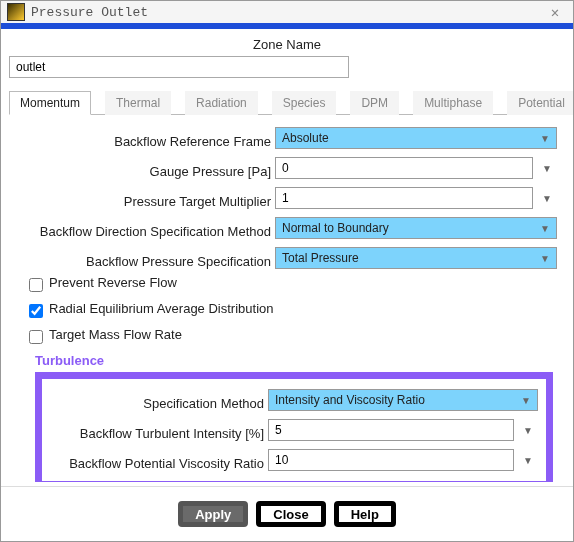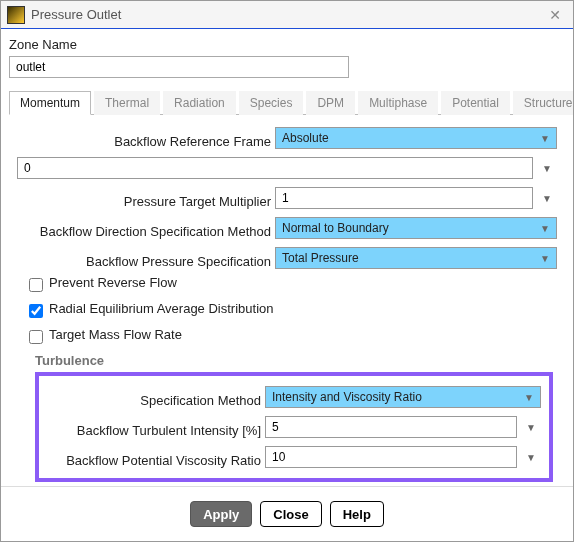--- a/index.html
+++ b/index.html
@@ -14,24 +14,25 @@
     width: 574px;
     height: 542px;
     border: 1px solid #999;
     display: flex;
     flex-direction: column;
     background: #fff;
   }
   .titlebar {
     height: 28px;
     background: #f5f5f5;
-    border-bottom: 1px solid #1d4ed8;
+    border-bottom: 6px solid #1d4ed8;
     display: flex;
     align-items: center;
     padding: 0 6px;
+    font-family: Liberation Mono, monospace;
   }
   .titlebar .app-icon {
     width: 18px; height: 18px;
     background: linear-gradient(135deg,#3a2e00,#ffcc33);
     border: 1px solid #333;
     margin-right: 6px;
   }
   .titlebar .title {
     flex: 1;
     color: #555;
@@ -45,40 +46,41 @@
     cursor: pointer;
   }
   .content {
     flex: 1;
     padding: 6px 8px 0 8px;
     overflow: hidden;
   }
   .zone-label {
     font-size: 13px;
     margin: 2px 0 4px 0;
+    text-align: center;
   }
   .zone-input {
     width: 340px;
     height: 22px;
     border: 1px solid #aaa;
     padding: 2px 6px;
     font-size: 12px;
   }
   .tabs {
     display: flex;
     margin-top: 12px;
     border-bottom: 1px solid #bbb;
   }
   .tab {
     padding: 4px 10px;
     font-size: 12px;
     color: #888;
     border: 1px solid transparent;
     border-bottom: none;
-    margin-right: 3px;
+    margin-right: 14px;
     cursor: pointer;
     background: #f4f4f4;
     position: relative;
     top: 1px;
   }
   .tab.active {
     color: #222;
     background: #fff;
     border-color: #bbb;
     border-bottom: 1px solid #fff;
@@ -145,41 +147,41 @@
     margin-right: 6px;
     cursor: pointer;
   }
   .turb-group {
     margin: 6px 4px 0 18px;
   }
   .turb-title {
     font-weight: bold;
     font-size: 13px;
     margin-bottom: 4px;
-    color: #737373;
+    color: #8b5cf6;
   }
   .turb-box {
-    border: 4px solid #8b5cf6;
+    border: 7px solid #8b5cf6;
     padding: 8px 8px 4px 8px;
   }
   .turb-box .row .lbl {
     width: 218px;
   }
   .button-bar {
     display: flex;
     justify-content: center;
     gap: 8px;
     padding: 14px 0;
     border-top: 1px solid #ddd;
     margin-top: 4px;
   }
   .btn {
     height: 26px;
     padding: 0 12px;
-    border: 1px solid #000000;
+    border: 5px solid #000000;
     border-radius: 4px;
     background: #fff;
     font-size: 13px;
     font-weight: bold;
     cursor: pointer;
   }
   .btn.primary {
     background: #6a6a6a;
     color: #fff;
     border-color: #555;
@@ -219,20 +221,21 @@
         <div class="lbl">Backflow Reference Frame</div>
         <div class="ctrl">
           <div class="combo">
             <span>Absolute</span>
             <span class="caret">▼</span>
           </div>
         </div>
       </div>
 
       <div class="row">
+        <div class="lbl">Gauge Pressure [Pa]</div>
         <div class="ctrl">
           <input class="text-entry" value="0" style="">
           <div class="extra-caret">▼</div>
         </div>
       </div>
 
       <div class="row">
         <div class="lbl">Pressure Target Multiplier</div>
         <div class="ctrl">
           <input class="text-entry" value="1" style="">

